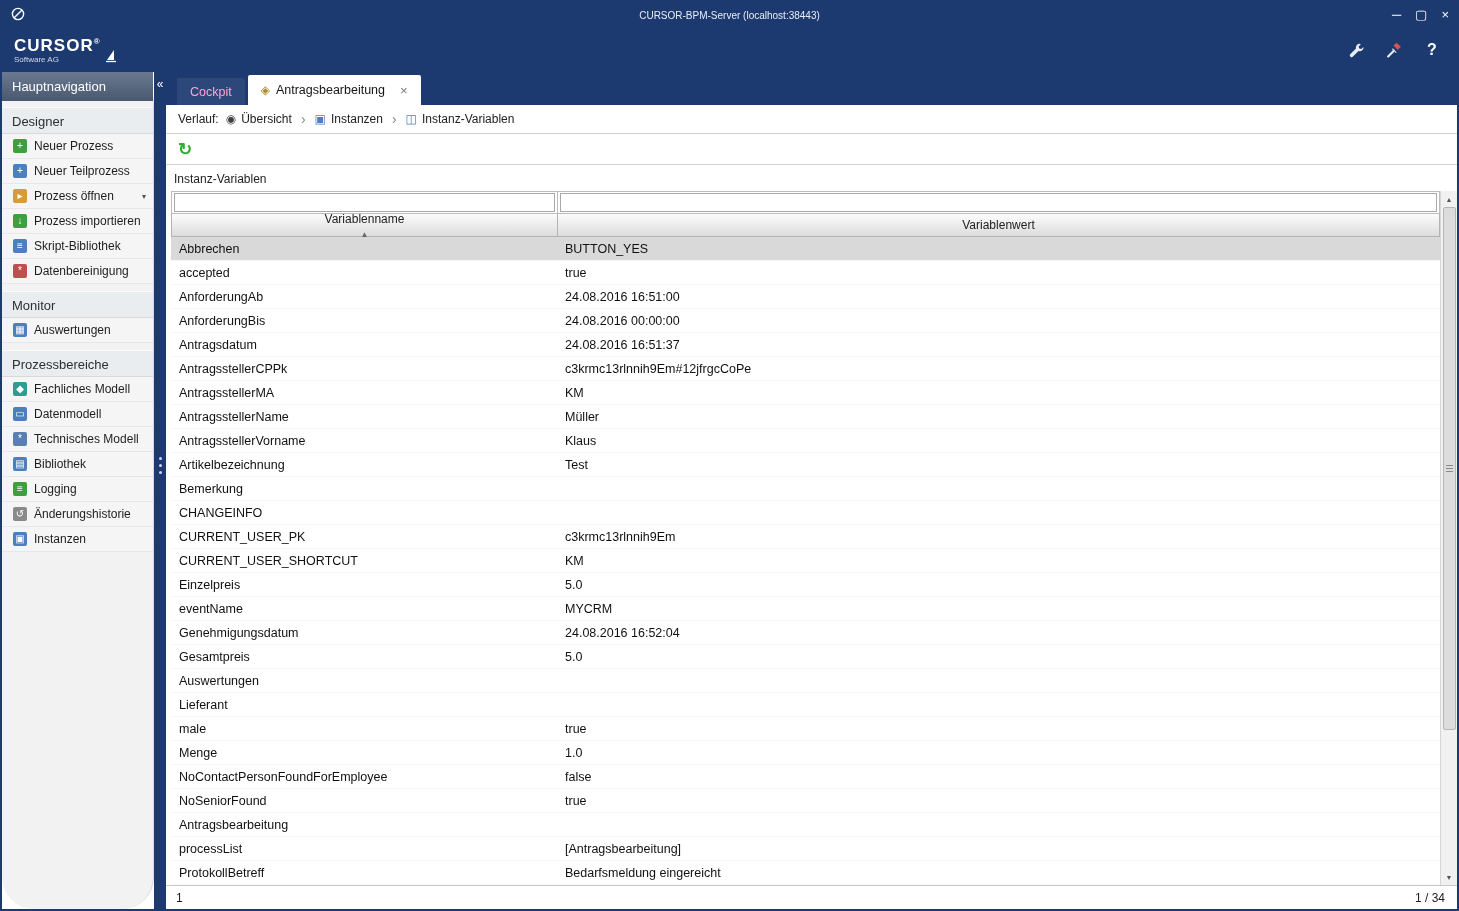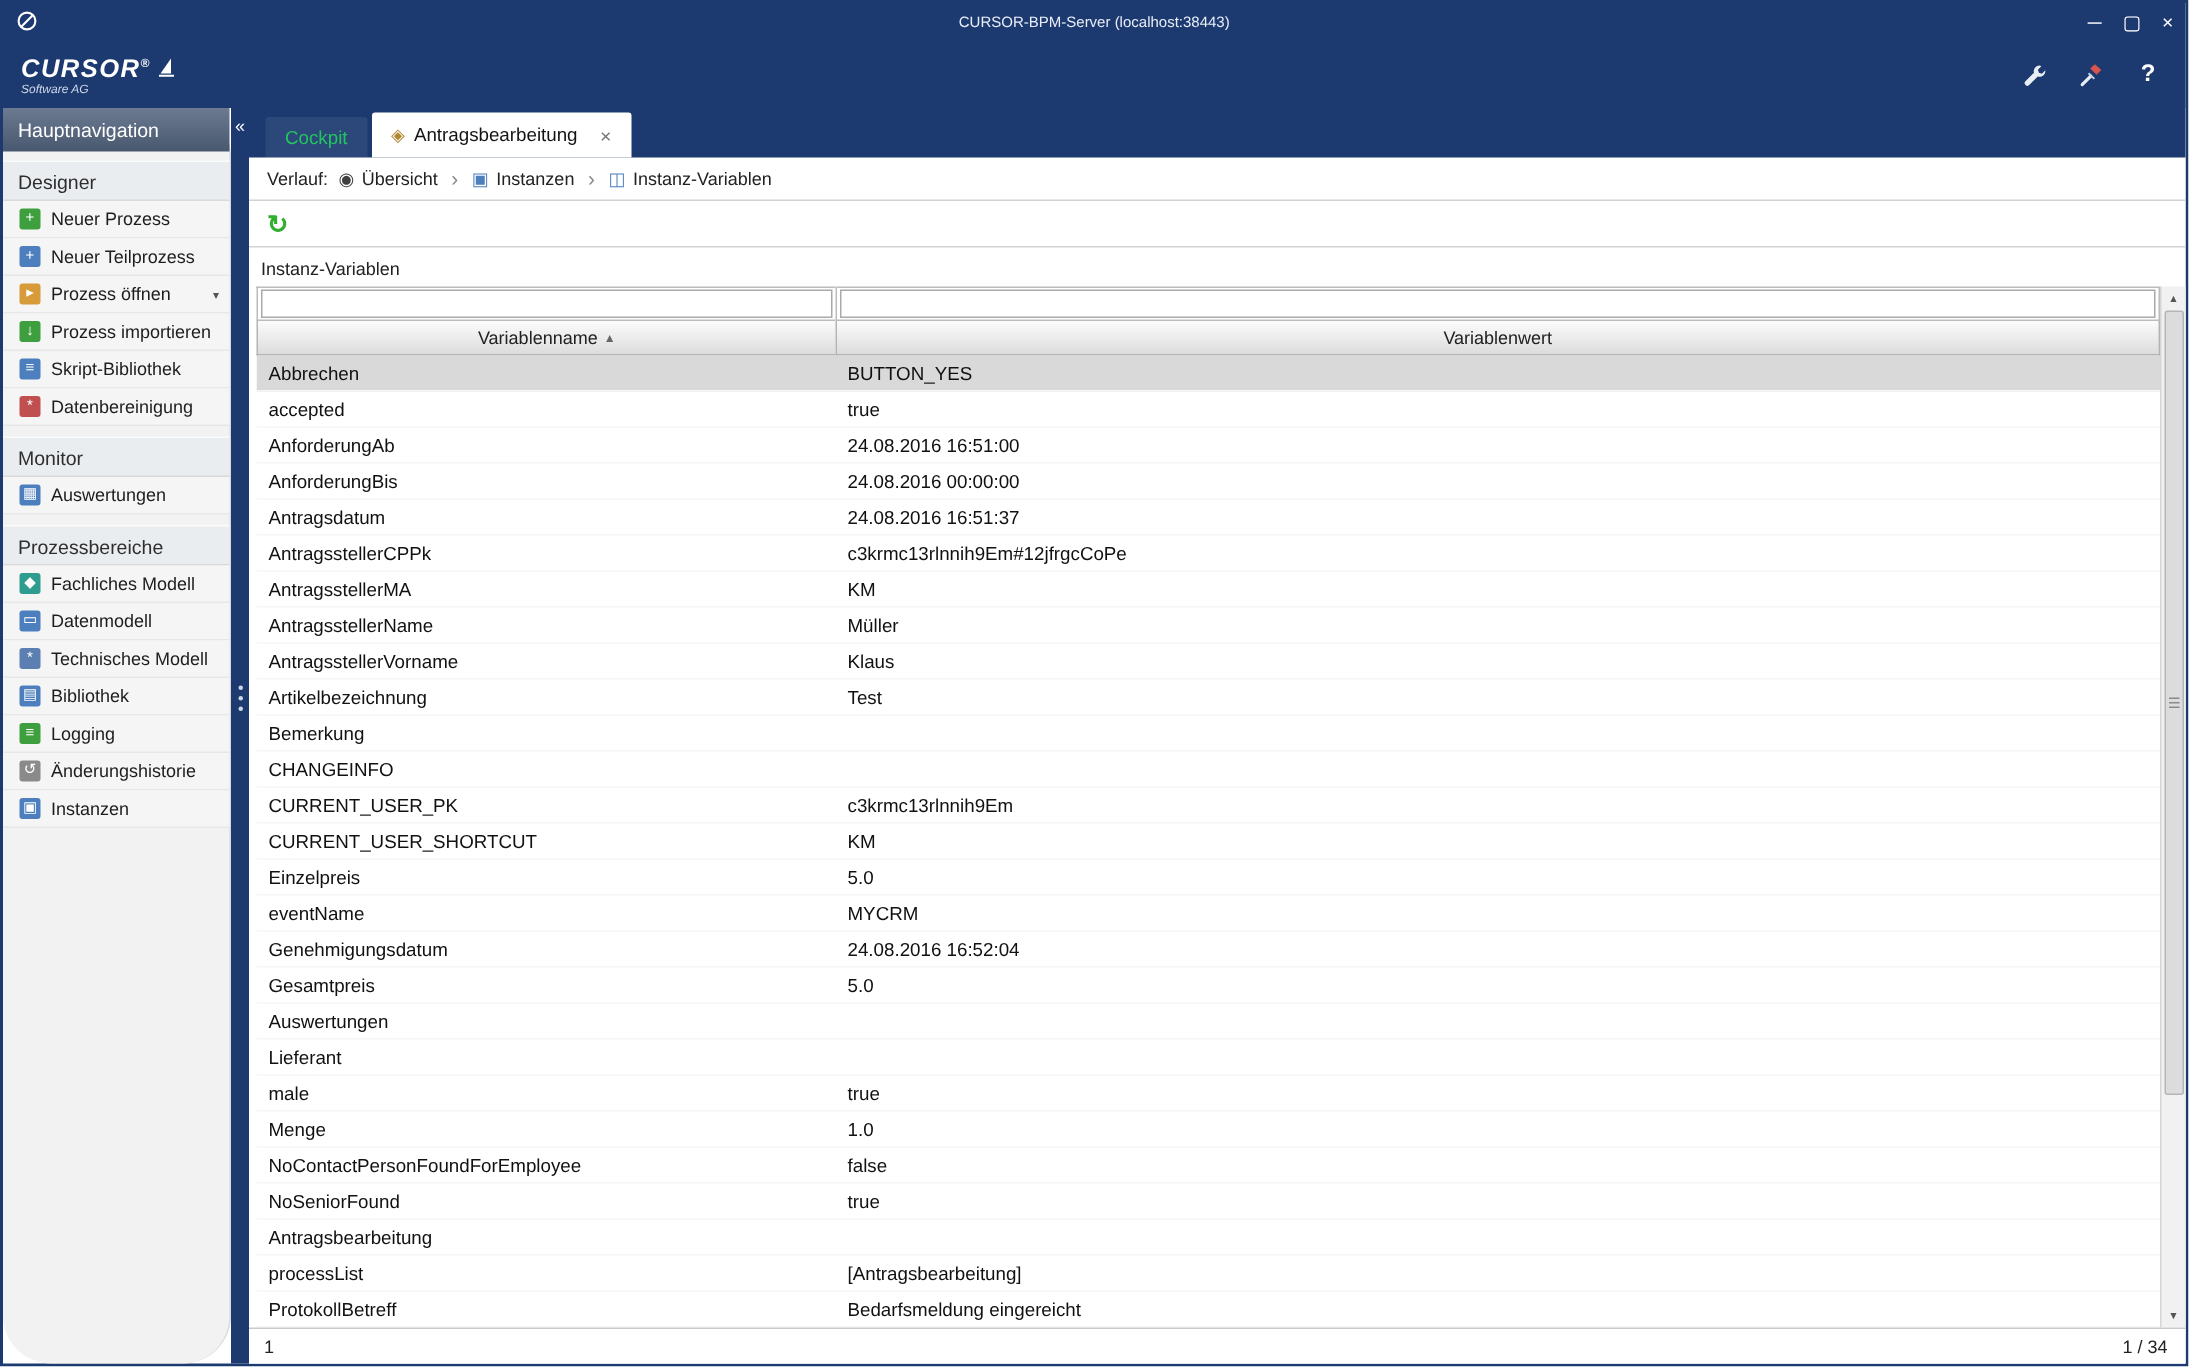--- a/index.html
+++ b/index.html
@@ -30,21 +30,21 @@
   .app-icon { width:18px; height:18px; display:inline-flex; z-index:1; }
   .win-controls { margin-left:auto; display:flex; gap:14px; z-index:1; }
   .win-controls span { color:#fff; font-size:13px; line-height:16px; cursor:default; }
 
   
   .appbar {
     height:44px; background:#1c3a70; flex:none;
     display:flex; align-items:center; justify-content:space-between;
     padding:0 16px 0 12px;
   }
-  .brand { display:flex; align-items:flex-start; gap:4px; color:#fff;font-style:italic; }
+  .brand { display:flex; align-items:flex-end; gap:4px; color:#fff; }
   .brand-text { display:flex; flex-direction:column; line-height:1; }
   .brand-name { font-size:17px; font-weight:bold; letter-spacing:1px; }
   .brand-reg { font-size:8px; vertical-align:super; }
   .brand-sub { font-size:8px; color:#cfd8e8; margin-top:2px; }
   .sail { width:12px; height:16px; margin-top:0; }
   .appbar-icons { display:flex; align-items:center; gap:20px; }
   .appbar-icons .hicon { width:18px; height:18px; display:inline-flex; align-items:center; justify-content:center; cursor:pointer; }
   .help-glyph { color:#fff; font-size:16px; font-weight:bold; }
 
   
@@ -86,21 +86,21 @@
 
   
   .content { flex:1; display:flex; flex-direction:column; min-width:0; background:#fff; }
 
   .tabstrip {
     height:33px; flex:none; background:#1c3a70;
     display:flex; align-items:flex-end; padding-left:11px; gap:3px;
   }
   .tab {
     display:flex; align-items:center; padding:0 13px; height:27px;
-    color:#22c55e; font-size:12.5px; cursor:pointer;
+    color:#f9a8d4; font-size:12.5px; cursor:pointer;
     background:rgba(255,255,255,0.07); border-radius:2px 2px 0 0;
   }
   .tab.active {
     background:#fff; color:#141414; height:30px; gap:6px;
   }
   .tab-icon { font-size:12px; color:#b08830; }
   .tab-close { color:#777; font-size:13px; margin-left:9px; cursor:pointer; }
 
   .breadcrumbbar {
     height:29px; flex:none; border-bottom:1px solid #d2d2d2;
@@ -127,21 +127,21 @@
   .filter-cell.c2 { flex:1; }
   .filter-cell input {
     width:100%; height:100%; border:1px solid #a9a9a9; padding:0 4px;
     font-family:"Liberation Sans", sans-serif; font-size:12px;
   }
   .header-row { height:23px; flex:none; display:flex; }
   .hcell {
     background:linear-gradient(#fcfcfc,#dcdcdc);
     border:1px solid #b3b3b3; border-top:none;
     display:flex; align-items:center; justify-content:center; gap:4px;
-    font-size:12px; color:#222; cursor:pointer;
+    font-size:12px; color:#222; cursor:pointer;flex-direction:column;
   }
   .hcell.c1 { width:386px; flex:none; border-right:none; }
   .hcell.c2 { flex:1; }
   .sort-arrow { font-size:8px; color:#666; }
 
   .rows { flex:1; min-height:0; overflow:hidden; }
   .trow { height:24px; display:flex; align-items:center; border-bottom:1px solid #f6f6f6; cursor:pointer; }
   .trow.selected { background:#d9d9d9; }
   .tcell { white-space:nowrap; overflow:hidden; font-size:12.5px; color:#111; }
   .tcell.c1 { width:386px; flex:none; padding-left:8px; }

